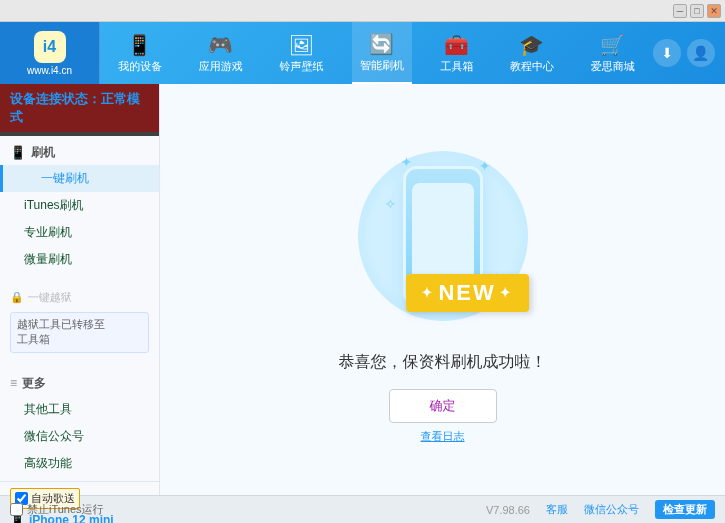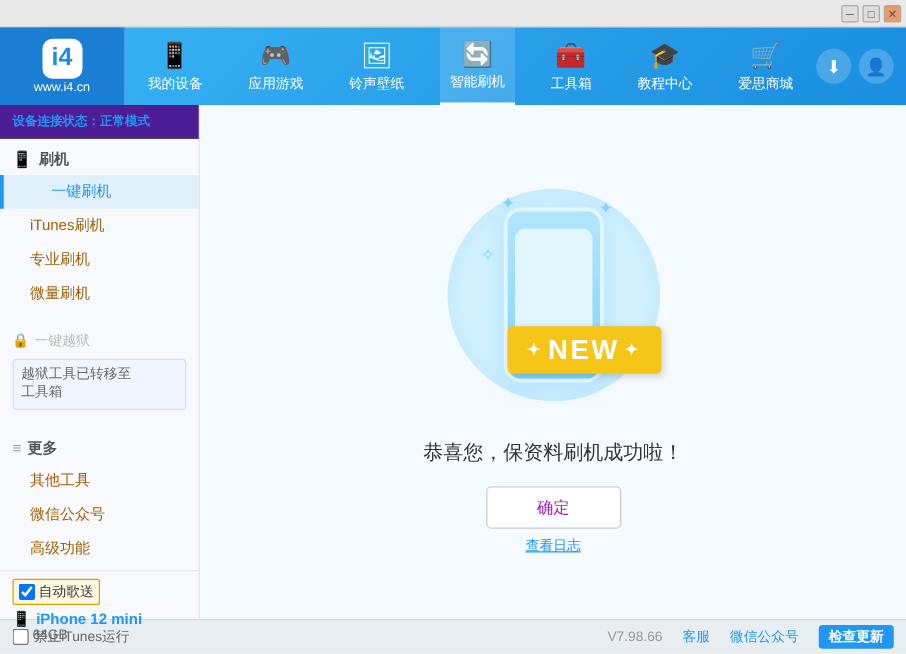--- a/index.html
+++ b/index.html
@@ -36,24 +36,24 @@
     }
     .logo-area {
       width: 100px;
       display: flex; flex-direction: column; align-items: center; justify-content: center;
       height: 100%;
       background: #1a7fd4;
       border-right: 1px solid rgba(255,255,255,0.2);
     }
     .logo-icon {
       width: 32px; height: 32px;
-      background: #ffffff;
+      background: #fef9c3;
       border-radius: 8px;
       display: flex; align-items: center; justify-content: center;
-      font-size: 20px; font-weight: bold; color: #1a8de0;
+      font-size: 16px; font-weight: bold; color: #1a8de0;
       margin-bottom: 2px;
     }
     .logo-text { color: #fff; font-size: 10px; }
     .nav-items {
       display: flex; flex: 1; height: 100%;
       align-items: center; justify-content: space-around;
     }
     .nav-item {
       display: flex; flex-direction: column; align-items: center; justify-content: center;
       color: #fff; cursor: pointer; padding: 0 8px; height: 100%;
@@ -80,37 +80,37 @@
 
     
     .sidebar {
       width: 160px;
       background: #f7f9fc;
       border-right: 1px solid #e0e6ed;
       display: flex; flex-direction: column;
     }
     .status-bar-top {
       padding: 6px 10px;
-      font-size: 10px;
+      font-size: 13px;
       color: #666;
-      border-bottom: 1px solid #404040;
-      background: #4c1d95;
+      border-bottom: 4px solid #404040;
+      background: #7f1d1d;
     }
     .status-bar-top span { color: #2196F3; font-weight: bold; }
 
     .sidebar-section { padding: 4px 0; }
     .sidebar-section-header {
       display: flex; align-items: center;
       padding: 4px 10px;
       font-size: 12px; color: #555; font-weight: bold;
     }
     .sidebar-section-header .icon { margin-right: 5px; color: #2196F3; font-size: 13px; }
     .sidebar-item {
       padding: 5px 10px 5px 24px;
-      font-size: 12px; color: #a16207; cursor: pointer;
+      font-size: 12px; color: #14532d; cursor: pointer;
     }
     .sidebar-item.active {
       background: #e0f0fb; color: #2196F3;
       border-left: 3px solid #2196F3;
       padding-left: 38px;
     }
     .sidebar-divider { height: 1px; background: #e0e6ed; margin: 3px 0; }
 
     .sidebar-sub-section {
       padding: 4px 0;
@@ -202,21 +202,21 @@
     .phone-wrapper {
       position: absolute; left: 50%; top: 50%;
       transform: translate(-50%, -50%);
       z-index: 1;
     }
     
     .star { position: absolute; color: #81d4fa; font-size: 14px; z-index: 2; }
     
     .new-ribbon {
       position: absolute;
-      bottom: 37px; left: 50%;
+      bottom: 24px; left: 50%;
       transform: translateX(-30%);
       z-index: 3;
       background: #f5c518;
       color: #fff;
       font-size: 22px; font-weight: 900;
       padding: 6px 16px;
       border-radius: 4px;
       box-shadow: 2px 2px 6px rgba(0,0,0,0.15);
       letter-spacing: 2px;
       display: flex; align-items: center; gap: 4px;

